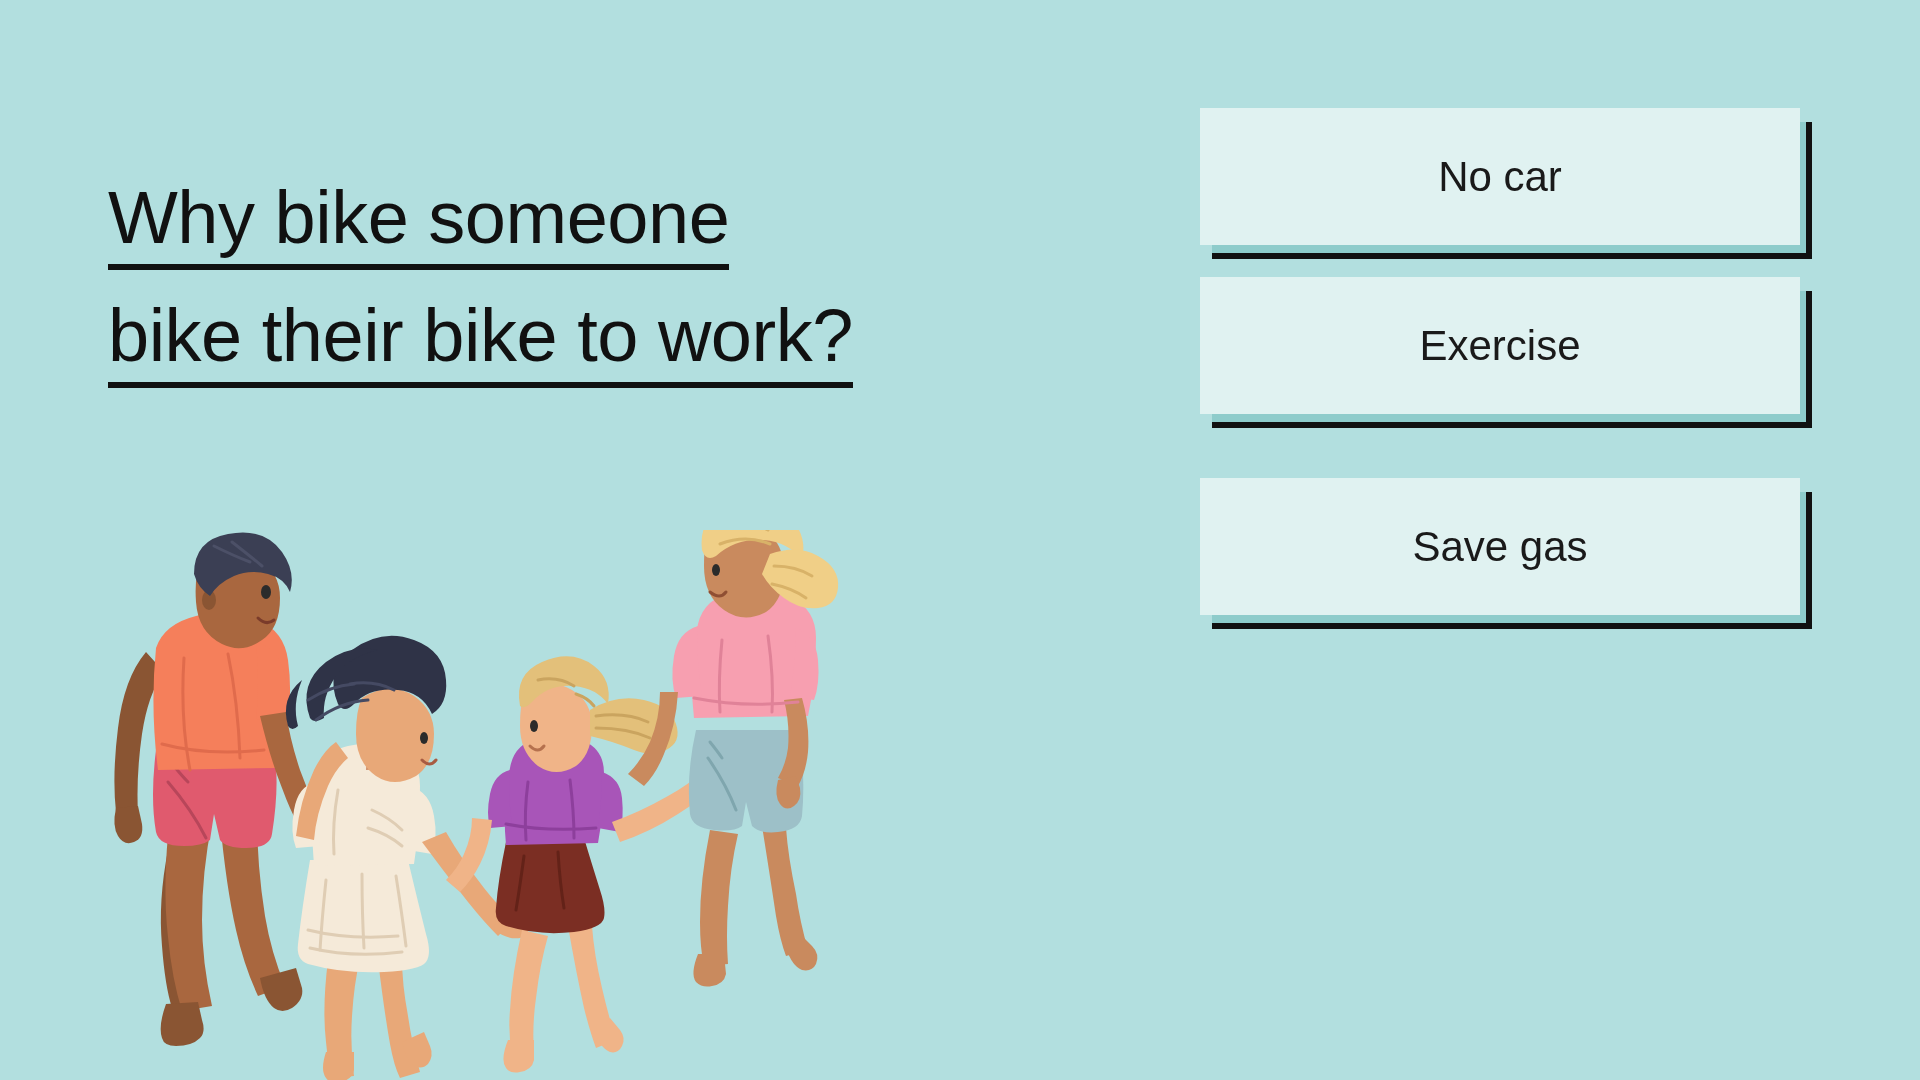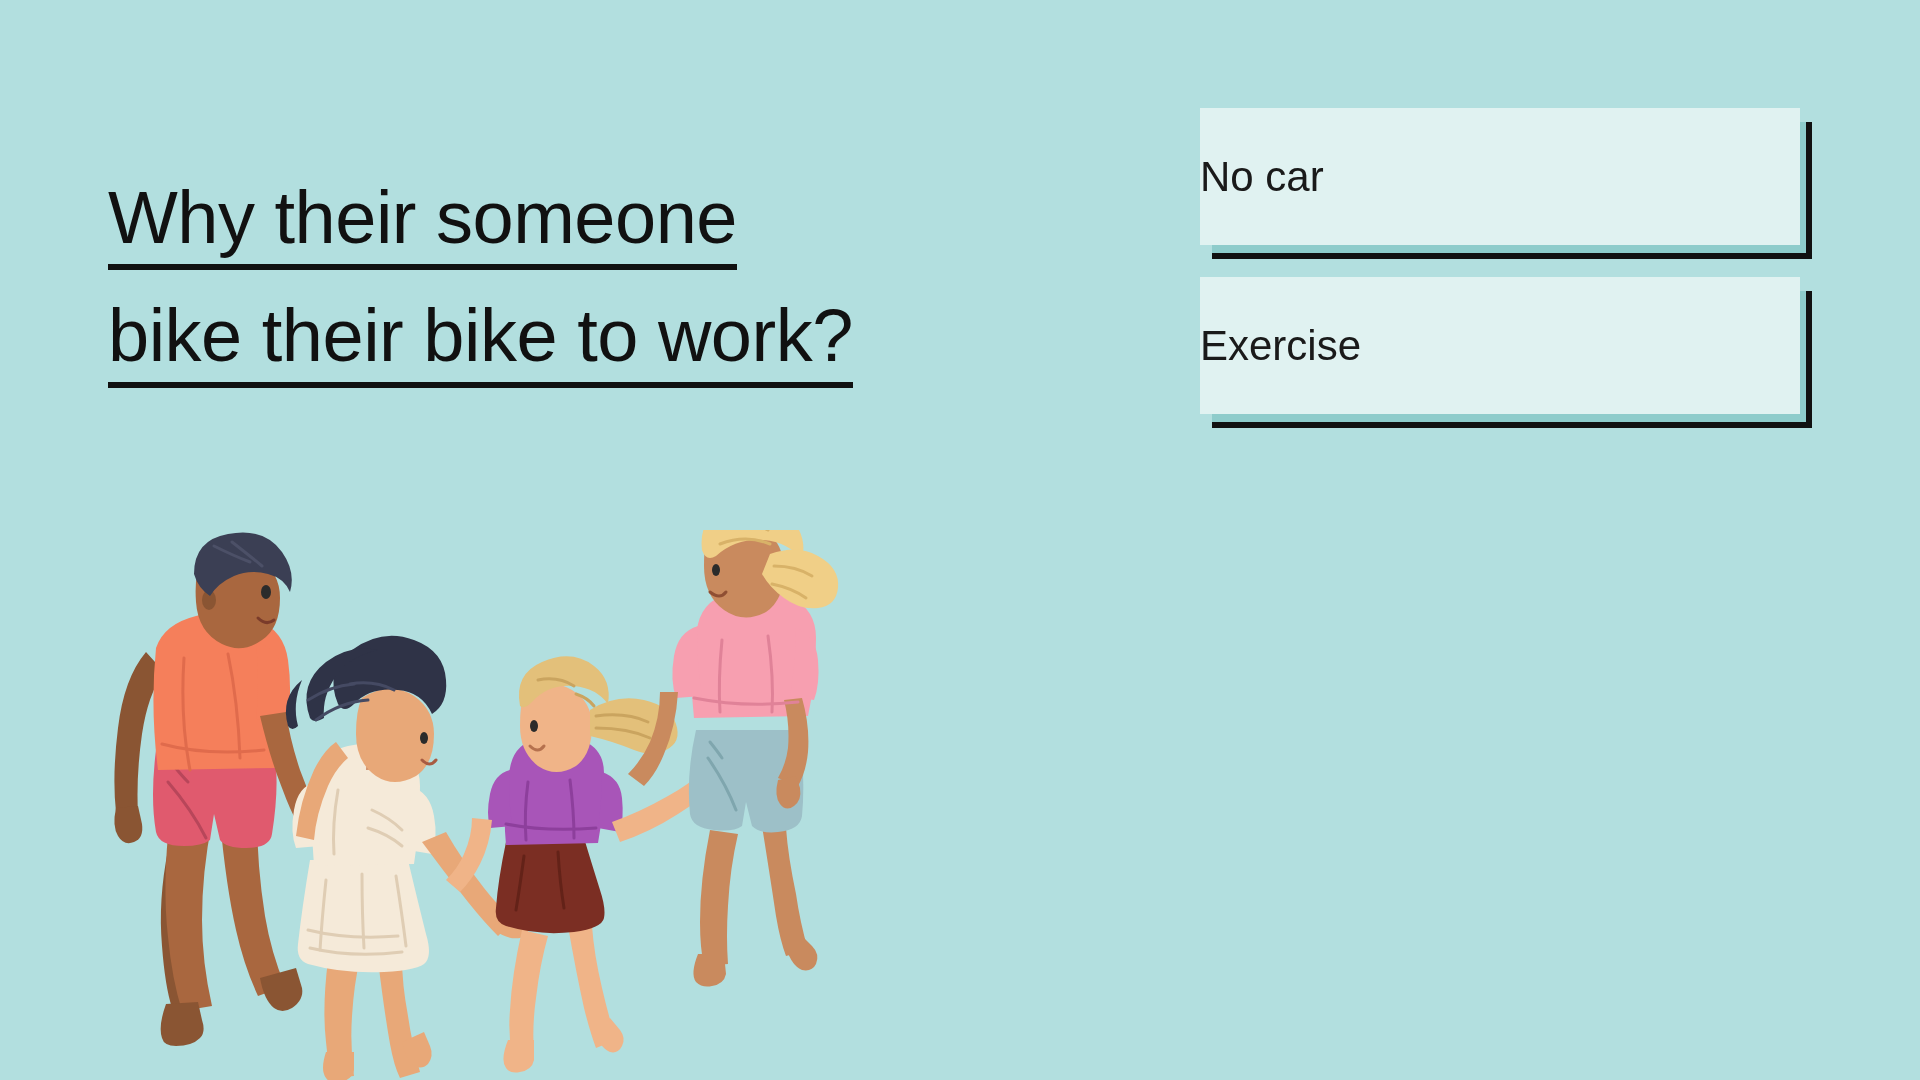--- a/index.html
+++ b/index.html
@@ -58,20 +58,21 @@
     border-bottom:6px solid #111111;
     background:#8ecccb;
   }
   .answer-box {
     position:absolute;
     left:0; top:0;
     width:600px; height:137px;
     background:#e0f2f1;
     display:flex;
     align-items:center;
+    justify-content:center;
   }
   .answer-label {
     font-size:42px;
     color:#1a1a1a;
     font-weight:400;
     line-height:1;
   }
 
   
   #illustration {
@@ -81,21 +82,21 @@
   }
   #illustration svg { display:block; width:100%; height:100%; }
 </style>
 </head>
 <body>
 
 <div id="slide">
 
   <div id="title-block">
     <div class="title-line">
-      <span class="txt">Why their someone</span>
+      <span class="txt">Why bike someone</span>
     </div>
     <div class="title-line">
       <span class="txt">bike their bike to work?</span>
     </div>
   </div>
 
   <div id="answers">
 
     <div class="answer-slot" style="margin-bottom:32px;">
       <div class="answer-wrap">
@@ -108,20 +109,28 @@
 
     <div class="answer-slot" style="margin-bottom:64px;">
       <div class="answer-wrap">
         <div class="shadow"></div>
         <div class="answer-box">
           <span class="answer-label">Exercise</span>
         </div>
       </div>
     </div>
 
+    <div class="answer-slot" style="margin-bottom:32px;">
+      <div class="answer-wrap">
+        <div class="shadow"></div>
+        <div class="answer-box">
+          <span class="answer-label">Save gas</span>
+        </div>
+      </div>
+    </div>
 
 
   </div>
 
   <div id="illustration">
     <svg viewBox="0 0 760 550" xmlns="http://www.w3.org/2000/svg">
 
       <g>
 
         <path d="M58 320 q-10 50 -6 96 q3 40 10 62 l26 -4 q-6 -36 -4 -66 q2 -40 10 -78 z" fill="#8a5533"></path>

